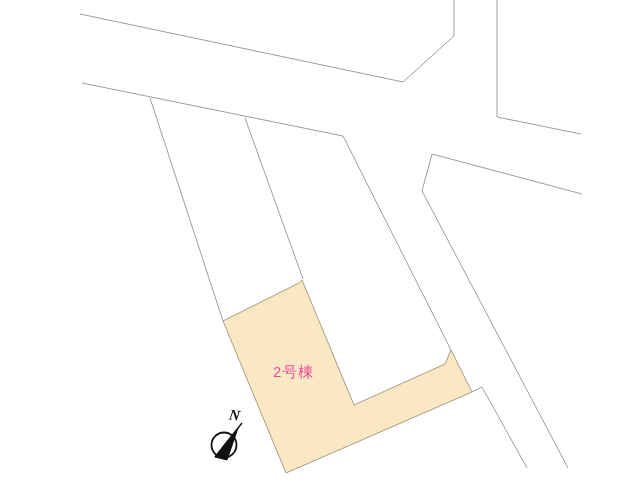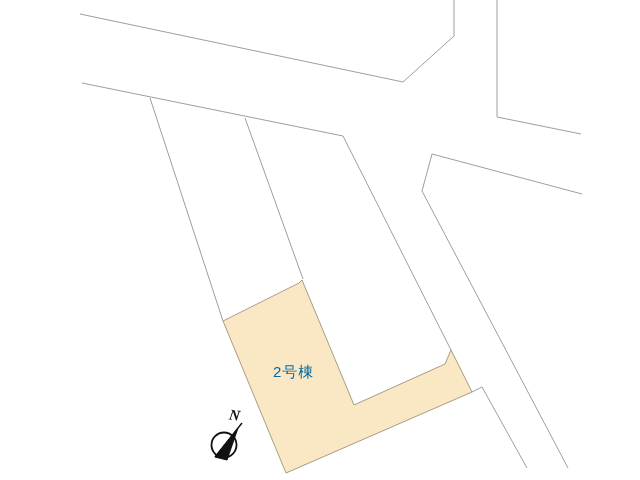--- a/index.html
+++ b/index.html
@@ -50,15 +50,15 @@
       <polyline points="497,0 497,117 581,134" fill="none" stroke="#9e9e9e" stroke-width="1" stroke-linejoin="round" stroke-linecap="butt"></polyline>
       <polyline points="432,154 582,194" fill="none" stroke="#9e9e9e" stroke-width="1" stroke-linejoin="round" stroke-linecap="butt"></polyline>
       <polyline points="432,154 422,191 568,468" fill="none" stroke="#9e9e9e" stroke-width="1" stroke-linejoin="round" stroke-linecap="butt"></polyline>
       <polyline points="150,98 223,321" fill="none" stroke="#9e9e9e" stroke-width="1" stroke-linejoin="round" stroke-linecap="butt"></polyline>
       <polyline points="245,118 303,279" fill="none" stroke="#9e9e9e" stroke-width="1" stroke-linejoin="round" stroke-linecap="butt"></polyline>
       <polyline points="472,392 482,387 527,468" fill="none" stroke="#9e9e9e" stroke-width="1" stroke-linejoin="round" stroke-linecap="butt"></polyline>
       <circle cx="224" cy="445" r="12.5" fill="#ffffff" stroke="#111111" stroke-width="1.8"></circle>
       <line x1="215" y1="457" x2="242" y2="423" stroke="#111111" stroke-width="1.4"></line>
       <polygon points="238,428 215,457 227,460" fill="#111111" stroke="#111111" stroke-width="1"></polygon>
     </svg>
-  <div class="parcel-label" style="color: #0369a1;">2号棟</div>
+  <div class="parcel-label" style="color: #ec4899;">2号棟</div>
   <div class="north-label" style="color: rgb(17, 17, 17);">N</div>
 </div>
 
 </body></html>

